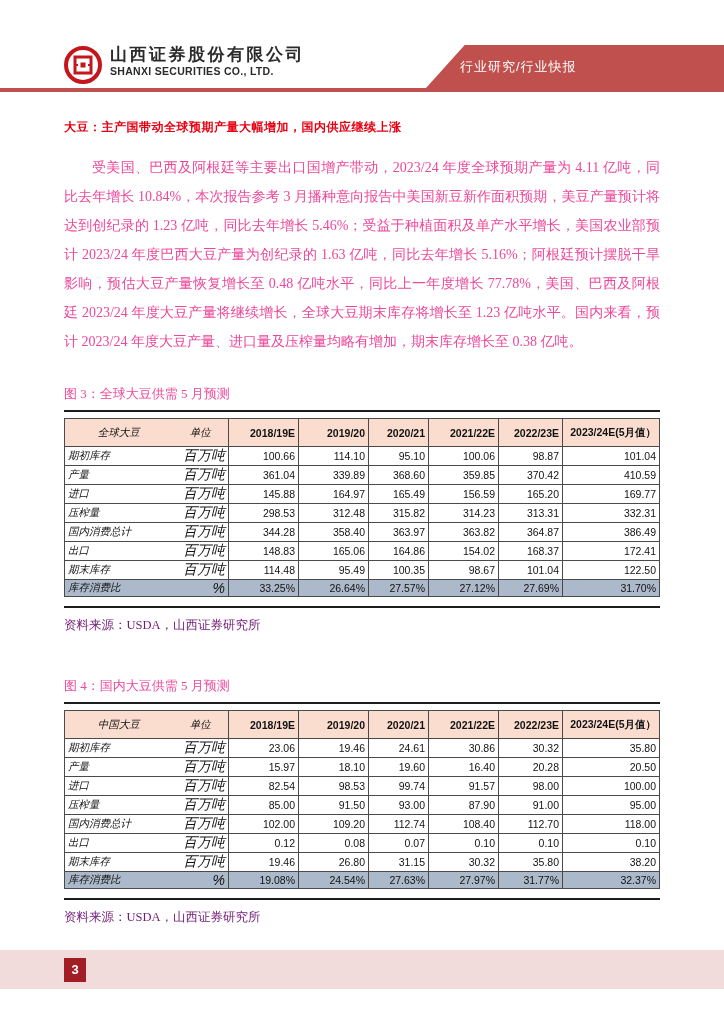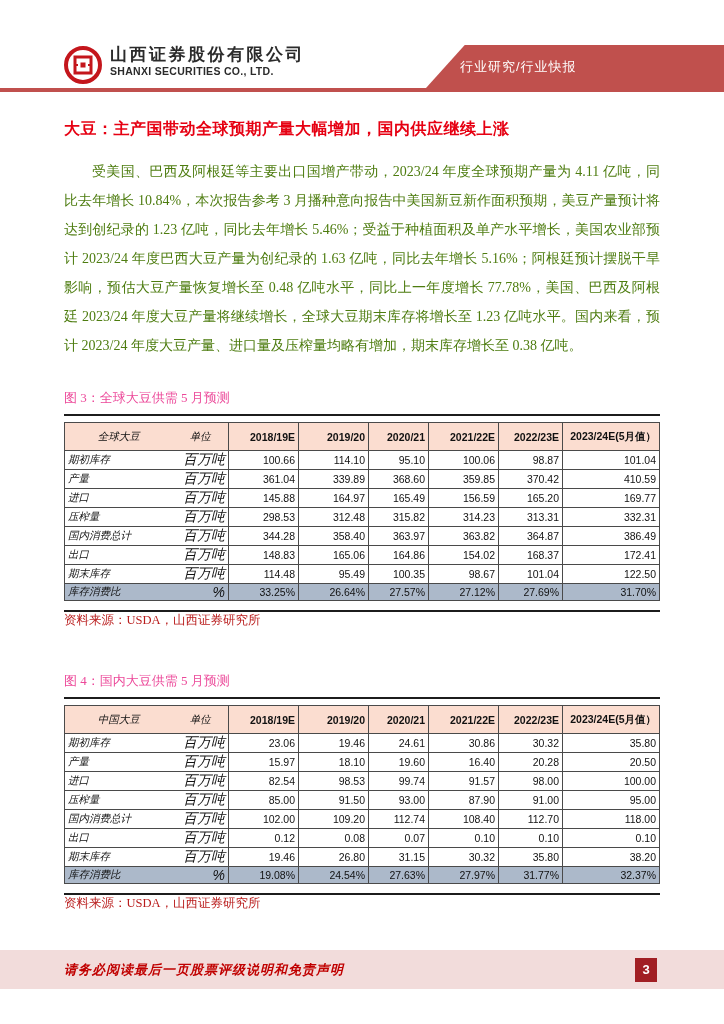--- a/index.html
+++ b/index.html
@@ -17,24 +17,24 @@
   .banner {
     position:absolute; right:0; top:45px; width:298px; height:43px;
     background:var(--accent-red,#c0504d);
     clip-path:polygon(13% 0, 100% 0, 100% 100%, 0 100%);
     display:flex; align-items:center; justify-content:flex-start;
   }
   .banner-label { color:#fff; font-size:13px; padding-left:34px; letter-spacing:1px; }
   .header-rule { position:absolute; left:0; right:0; top:88px; height:4px; background:var(--accent-red,#c0504d); }
   
   .content { padding:0 64px; }
-  .headline { margin:27px 0 10px; font-size:16px; font-weight:bold; color:var(--title-red,#e60012); letter-spacing:0.5px; }
+  .headline { margin:27px 0 10px; font-size:12px; font-weight:bold; color:var(--title-red,#e60012); letter-spacing:0.5px; }
   .body-para {
     margin:17px 0 0; font-size:14px; line-height:29px; text-align:justify;
-    text-indent:2em; color:#4d7c0f; font-family:"Liberation Serif", serif;
+    text-indent:2em; color:#ec4899; font-family:"Liberation Serif", serif;
   }
   
   .figure { margin-top:29px; }
   .figure + .figure { margin-top:43px; }
   .fig-caption { font-size:13px; color:#ec4899; font-family:"Liberation Serif", serif; }
   .fig-rule-top { height:2px; background:#1c1c1c; margin-top:7px; }
   .fig-rule-bottom { height:2px; background:#1c1c1c; margin-top:9px; }
   .fig-table-wrap { margin-top:6px; }
   table { width:100%; border-collapse:collapse; table-layout:fixed; font-size:10.5px; }
   col.c1{width:108px} col.c2{width:56px} col.c3{width:70px} col.c4{width:70px}
@@ -42,21 +42,21 @@
   th, td { border:1px solid #4a4a4a; height:15px; padding:0 3px; font-weight:normal; overflow:hidden; white-space:nowrap; }
   thead th { background:var(--table-header-bg,#fbddd0); height:28px; }
   th.lbl, th.unit { text-align:center; font-family:"Liberation Serif", serif; font-style:italic; }
   th.val { text-align:right; font-weight:bold; }
   td.lbl { text-align:left; padding-right:6px; font-family:"Liberation Serif", serif; font-style:italic; }
   td.unit { text-align:right; font-family:Liberation Sans, sans-serif; font-style:italic; font-size:14px; }
   td.val { text-align:right; }
   .lbl { border-right:none !important; }
   .unit { border-left:none !important;margin-top:8px; }
   tr.ratio-row td { background:var(--ratio-row-bg,#acb9ca); }
-  .fig-source { font-size:12.5px; color:#b91c1c; font-family:"Liberation Serif", serif; }
+  .fig-source { font-size:12.5px; margin-top:9px; color:#701a75; font-family:"Liberation Serif", serif; }
   
   .footer {
     position:absolute; left:0; right:0; top:950px; height:39px;
     background:var(--footer-bg,#f2dcdb);
     display:flex; align-items:center; justify-content:space-between;
     padding:0 67px 0 64px;
   }
   .disclaimer {
     color:#c00000; font-weight:bold; font-style:italic; font-size:13px;
     font-family:"Liberation Serif", serif; letter-spacing:1px;
@@ -319,15 +319,14 @@
             </tr>
           </tbody>
         </table>
     </div>
     <div class="fig-rule-bottom"></div>
     <div class="fig-source">资料来源：USDA，山西证券研究所</div>
   </div>
 </div>
 
 <div class="footer">
-  <span class="disclaimer">请务必阅读最后一页股票评级说明和免责声明</span>
   <span class="page-num">3</span>
 </div>
 
 </body></html>

